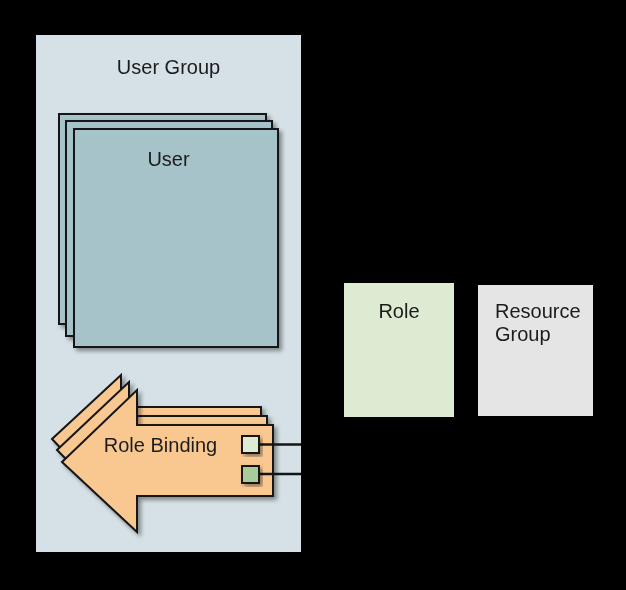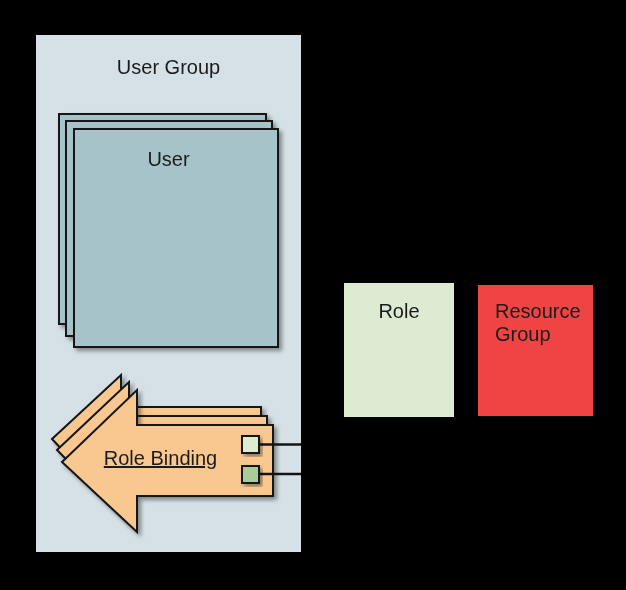--- a/index.html
+++ b/index.html
@@ -11,29 +11,29 @@
   .group-box{
     position:absolute;left:36px;top:35px;width:265px;height:517px;
     background:#d5e1e6;
   }
   .lbl{
     position:absolute;font-size:20px;line-height:23px;text-align:center;
     color:#1c1c1c;white-space:nowrap;
   }
   .lbl-usergroup{left:36px;width:265px;top:56px;}
   .lbl-user{left:59px;width:219px;top:148px;}
-  .lbl-rolebinding{left:48px;width:225px;top:447px;text-decoration:underline;}
+  .lbl-rolebinding{left:48px;width:225px;top:434px;}
   .role-box{
     position:absolute;left:344px;top:283px;width:110px;height:134px;
     background:#deebd3;box-sizing:border-box;padding-top:17px;
     font-size:20px;line-height:23px;text-align:center;
   }
   .resource-box{
     position:absolute;left:478px;top:285px;width:115px;height:131px;
-    background:#ef4444;box-sizing:border-box;padding:15px 2px 0 17px;
+    background:#e5e5e5;box-sizing:border-box;padding:15px 2px 0 17px;
     font-size:20px;line-height:23px;text-align:left;
   }
 </style>
 </head>
 <body>
 
 <div class="stage">
 
   <div class="group-box"></div>
 

